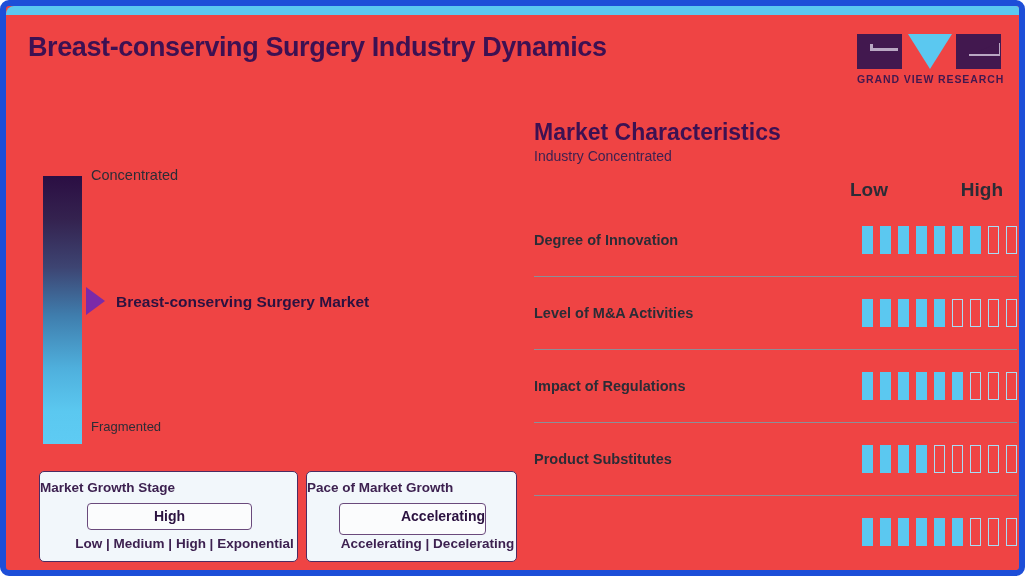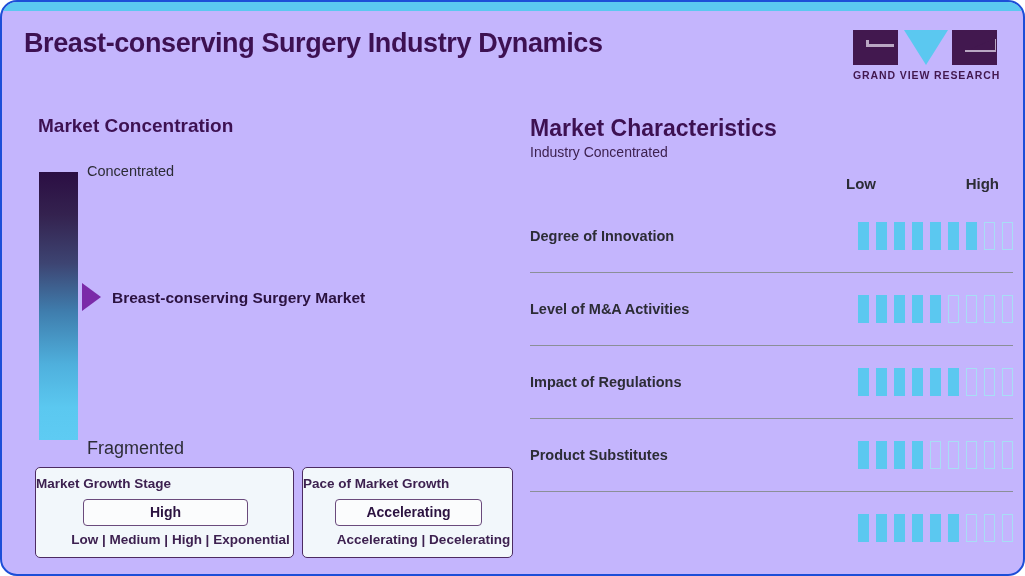--- a/index.html
+++ b/index.html
@@ -13,23 +13,23 @@
     font-family: "Liberation Sans", sans-serif;
     overflow: hidden;
   }
 
   
   #infographic {
     position: relative;
     width: 1025px;
     height: 576px;
     box-sizing: border-box;
-    background: #c4b5fd;
-    border: 2px solid #1d4ed8;
-    border-radius: 17px;
+    background: #ef4444;
+    border: 6px solid #1d4ed8;
+    border-radius: 9px;
     overflow: hidden;
   }
   #top-accent-bar {
     position: absolute;
     top: 0;
     left: 0;
     width: 1025px;
     height: 9px;
     background: #5bc8f0;
     border-top-left-radius: 8px;
@@ -161,22 +161,22 @@
     position: absolute;
     left: 85px;
     top: 76px;
     font-size: 14.5px;
     color: #2c2c36;
     white-space: nowrap;
   }
   #label-fragmented {
     position: absolute;
     left: 85px;
-    top: 351px;
-    font-size: 18px;
+    top: 328px;
+    font-size: 13px;
     color: #2c2c36;
     white-space: nowrap;
   }
   #market-position-marker {
     position: absolute;
     left: 80px;
     top: 196px;
     width: 0;
     height: 0;
     border-top: 14px solid transparent;
@@ -223,21 +223,21 @@
     border-radius: 4px;
     background: #fbfcfd;
     text-align: center;
     font-size: 14px;
     font-weight: bold;
     color: #2b1240;
     line-height: 25px;
     white-space: nowrap;
   }
   #growth-stage-value { left: 47px; width: 165px; height: 27px; }
-  #growth-pace-value  { left: 32px; width: 147px; height: 27px; }
+  #growth-pace-value  { left: 32px; width: 147px; height: 32px; text-align: right; }
   .info-box-options {
     position: absolute;
     left: 16px;
     top: 64px;
     width: 100%;
     text-align: center;
     font-size: 13.5px;
     font-weight: bold;
     color: #3d2150;
     white-space: nowrap;
@@ -268,21 +268,21 @@
     color: #3d2150;
     white-space: nowrap;
   }
   #scale-axis-labels {
     position: absolute;
     left: 332px;
     top: 88px;
     width: 153px;
     display: flex;
     justify-content: space-between;
-    font-size: 15px;
+    font-size: 19px;
     font-weight: bold;
     color: #2c2c36;
   }
 
   #characteristics-rows {
     position: absolute;
     left: 16px;
     top: 113px;
     width: 483px;
   }
@@ -342,21 +342,20 @@
             <polyline points="40,1 40,13 9,13" fill="none" stroke="#b9a7c3" stroke-width="2"></polyline>
           </svg>
         </div>
       </div>
       <div id="logo-wordmark">GRAND VIEW RESEARCH</div>
     </div>
   </div>
 
   <div id="left-panel">
 
-    <div id="market-concentration-heading">Market Concentration</div>
 
     <div id="concentration-scale"></div>
 
     <div id="label-concentrated">Concentrated</div>
     <div id="label-fragmented">Fragmented</div>
 
     <div id="market-position-marker"></div>
     <div id="market-position-label">Breast-conserving Surgery Market</div>
 
     <div class="info-box" id="growth-stage-box">

